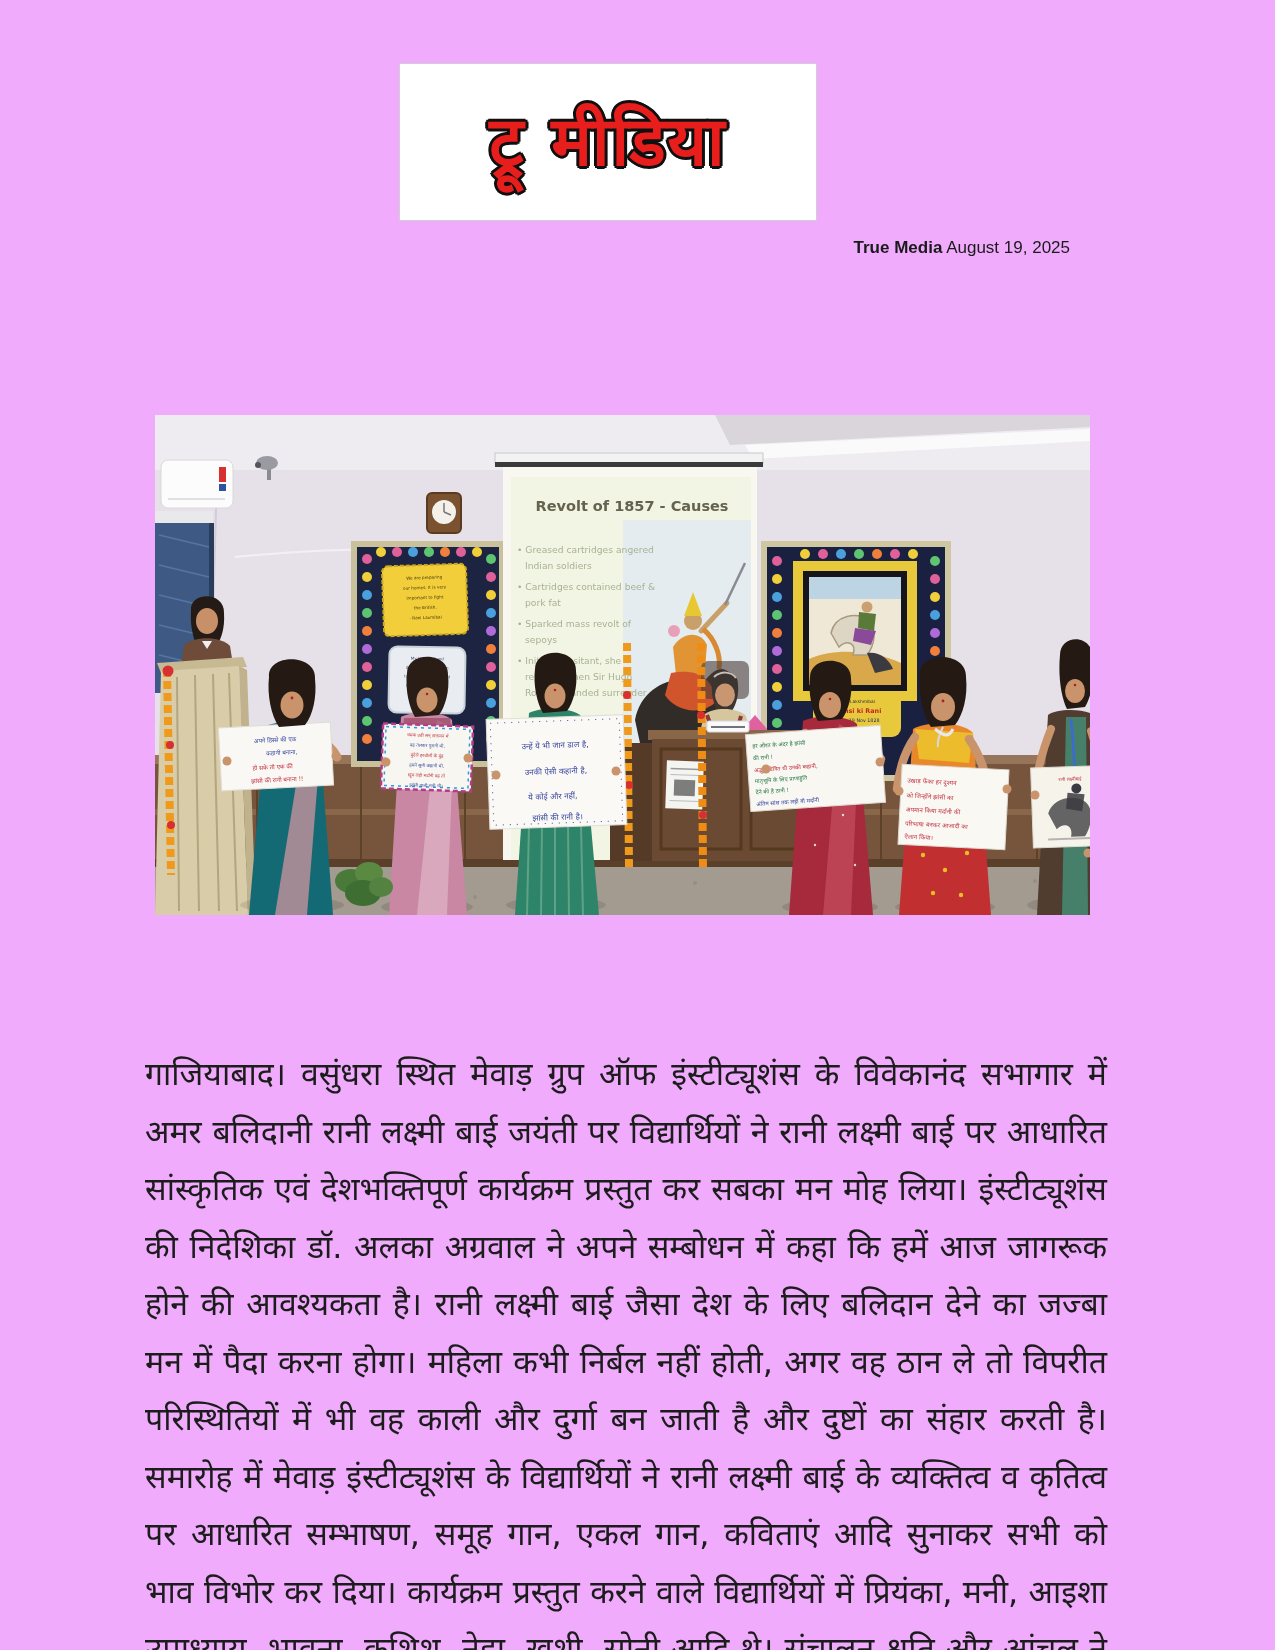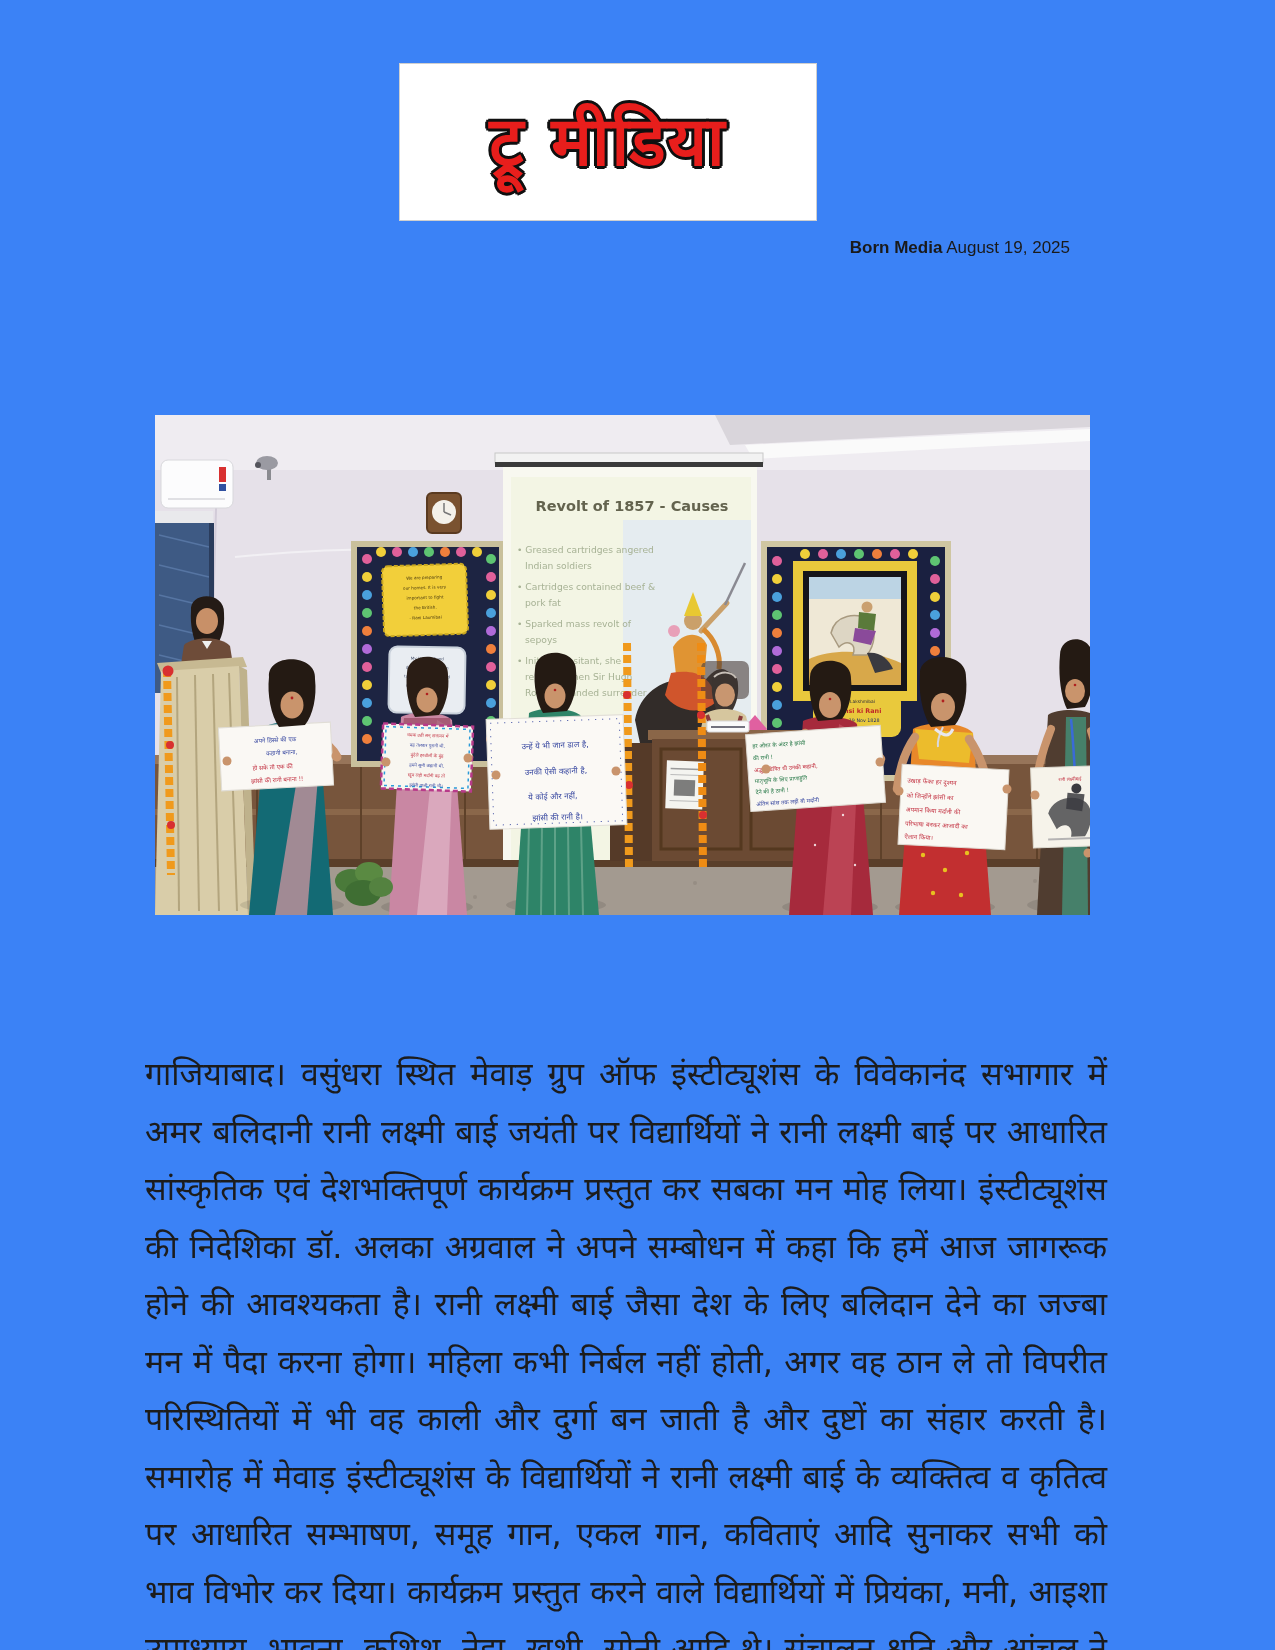--- a/index.html
+++ b/index.html
@@ -1,16 +1,16 @@
 <!DOCTYPE html>
 <html><head>
 <meta charset="utf-8">
 <style>
   html,body{margin:0;padding:0;background:#ffffff;}
-  .page{position:relative;width:1275px;height:1650px;background:#3b82f6;overflow:hidden;
+  .page{position:relative;width:1275px;height:1650px;background:#f0abfc;overflow:hidden;
         font-family:"Liberation Serif",serif;}
   .logo-box{position:absolute;left:399px;top:63px;width:416px;height:156px;
             border:1px solid #cfcfcf;background:#ffffff;
             display:flex;align-items:center;justify-content:center;}
   .logo-text{font-family:"DejaVu Sans",sans-serif;font-weight:900;font-size:68px;
              line-height:1;color:#e81e1c;letter-spacing:2px;
              text-shadow:-2px -2px 0 #101010,2px -2px 0 #101010,-2px 2px 0 #101010,
                           2px 2px 0 #101010,0 3px 0 #101010,0 -3px 0 #101010,
                           3px 0 0 #101010,-3px 0 0 #101010;}
   .byline{position:absolute;top:238px;right:205px;font-family:"Liberation Sans",sans-serif;
@@ -28,21 +28,21 @@
 </head>
 <body>
 
 <div class="page">
 
   <div class="logo-box">
     <div class="logo-text">ट्रू मीडिया</div>
   </div>
 
   <div class="byline">
-    <span class="src">Born Media</span>
+    <span class="src">True Media</span>
     <span>August 19, 2025</span>
   </div>
 
 
   <div class="photo">
     <svg viewBox="0 0 935 500" width="935" height="500" xmlns="http://www.w3.org/2000/svg">
 
       <g>
         <rect x="0" y="0" width="935" height="62" fill="#efecf1"></rect>
         <polygon points="560,0 935,0 935,12 575,30" fill="#d9d5db"></polygon>

